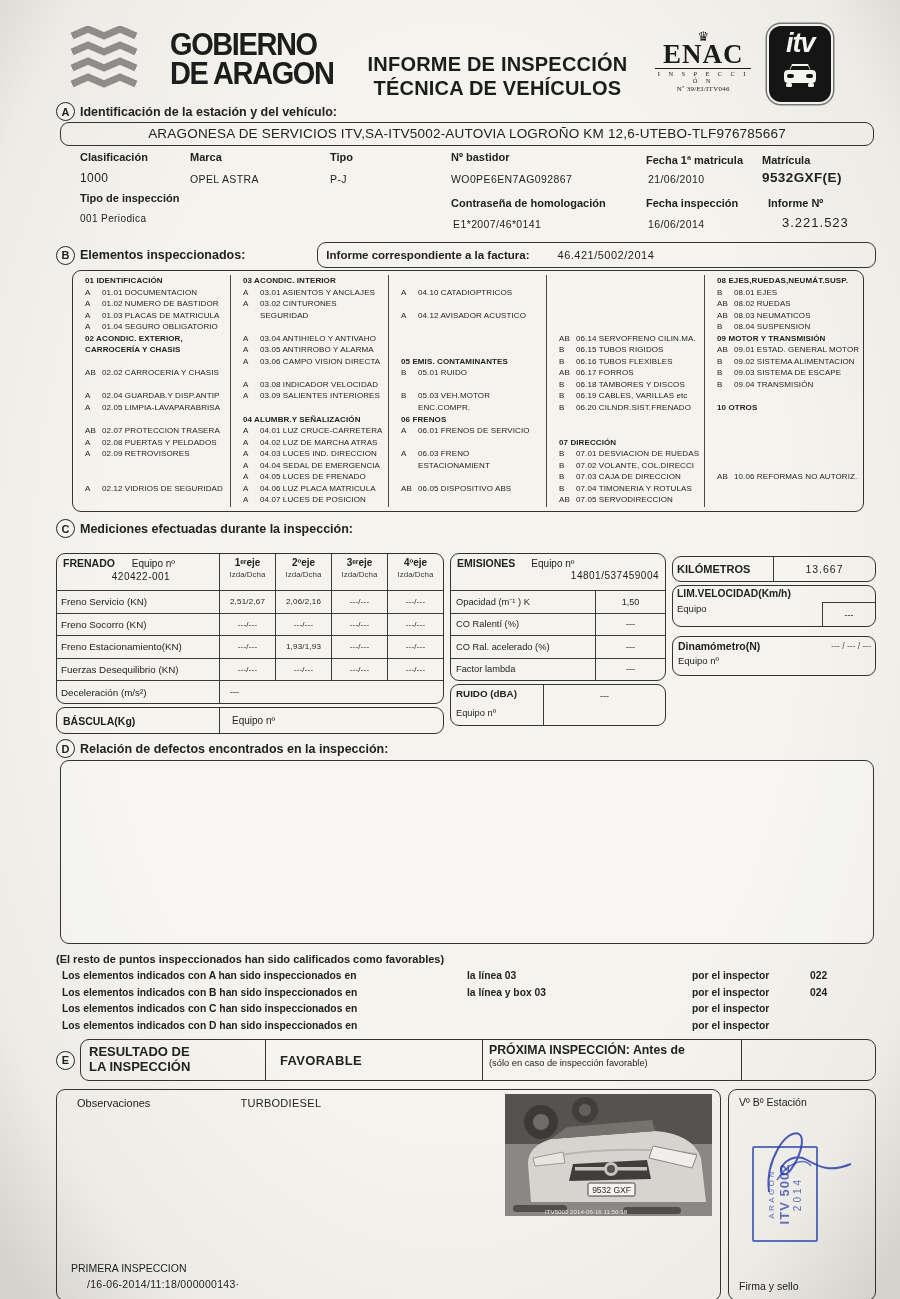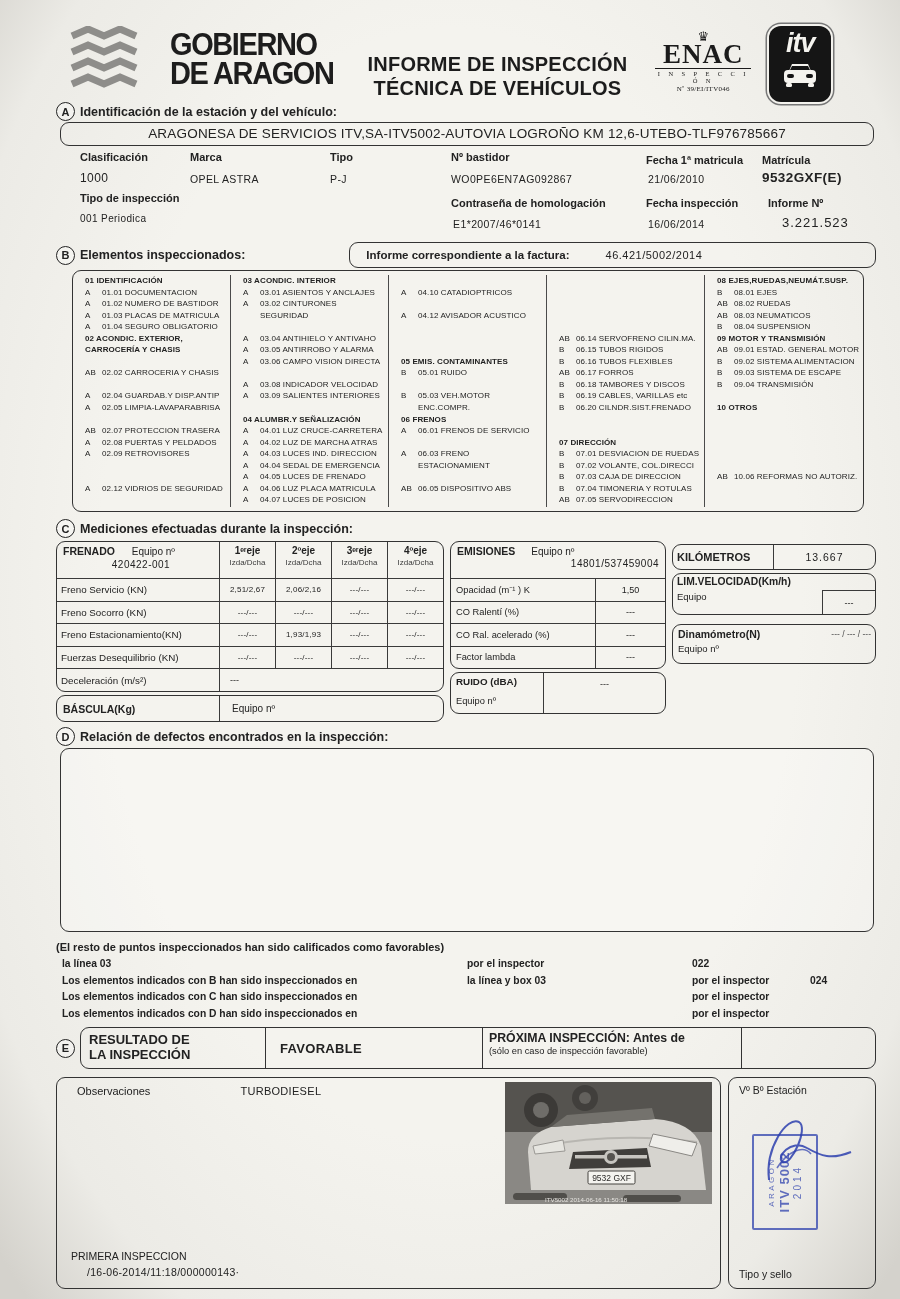--- a/index.html
+++ b/index.html
@@ -32,36 +32,36 @@
   .station .l1{font-size:13.5px;letter-spacing:.2px;}
   .station .l2{font-size:10px;margin-top:1px;}
 
   
   .veh{position:relative;height:92px;margin-top:3px;font-size:11px;}
   .veh .lab{position:absolute;font-weight:bold;font-size:11px;}
   .veh .val{position:absolute;font-size:10.5px;letter-spacing:.4px;}
 
   
   .b-row{display:flex;align-items:center;margin-top:1px;height:26px;}
-  .fact-box{margin-left:104px;flex:1;display:flex;align-items:center;padding:3px 16px;height:18px;gap:8px;}
+  .fact-box{margin-left:72px;flex:1;display:flex;align-items:center;padding:3px 8px;height:18px;}
   .fact-box .lab{font-weight:bold;font-size:11.5px;}
   .fact-box .val{font-size:11px;margin-left:28px;letter-spacing:.5px;}
 
   
   .el-grid{display:grid;grid-template-columns:repeat(5,1fr);margin:2px 12px 0 16px;height:232px;padding:4px 0;}
   .el-col{padding:0 3px 0 5px;border-right:1.2px solid #4a4a4a;overflow:hidden;margin-left:7px;}
   .el-col:last-child{border-right:none;}
   .el-item{display:flex;min-height:11.55px;line-height:11.55px;font-size:8px;letter-spacing:.1px;}
   .el-item .el-c{flex:none;width:17px;}
   .el-item .el-t{white-space:normal;}
   .el-item.k-h{font-weight:bold;}
   .el-item.k-s{min-height:11.55px;}
 
   
-  .med{display:flex;gap:6px;margin-top:3px;align-items:flex-start;}
+  .med{display:flex;gap:6px;margin-top:15px;align-items:flex-start;}
   .cellb{border-left:1.3px solid #3a3a3a;}
 
   .fr-wrap{width:388px;flex:none;}
   .fr-table{overflow:hidden;}
   .fr-head{display:grid;grid-template-columns:162px 1fr 1fr 1fr 1fr;border-bottom:1.3px solid #3a3a3a;height:36px;}
   .fr-head .t1{padding:3px 0 0 6px;font-size:10.5px;}
   .fr-head .t1 .eq{font-weight:normal;font-size:10px;margin-left:14px;}
   .fr-head .t1 .eqv{font-size:10px;text-align:center;margin-top:2px;letter-spacing:.5px;}
   .fr-head .eje{text-align:center;padding-top:3px;font-size:10px;font-weight:bold;}
   .fr-head .eje .sub{font-weight:normal;font-size:8px;margin-top:2px;color:#3c3c3c;}
@@ -754,20 +754,21 @@
     <span class="circ">D</span>
     <span class="sec-label">Relación de defectos encontrados en la inspección:</span>
   </div>
   <div class="rbox defects"></div>
 
   <div class="fav">
     <div class="note">(El resto de puntos inspeccionados han sido calificados como favorables)</div>
     <div>
 
         <div class="fav-row">
+          <span>Los elementos indicados con A han sido inspeccionados en</span>
           <span>la línea 03</span>
           <span>por el inspector</span>
           <span>022</span>
         </div>
 
         <div class="fav-row">
           <span>Los elementos indicados con B han sido inspeccionados en</span>
           <span>la línea y box 03</span>
           <span>por el inspector</span>
           <span>024</span>
@@ -843,18 +844,18 @@
         <div class="stamp">
           <div class="s1">ARAGON</div>
           <div class="s2">ITV 5002</div>
           <div class="s3">2014</div>
         </div>
         <svg class="sig" width="110" height="90" viewBox="0 0 110 90">
           <path d="M22,72 C18,40 40,8 52,14 C62,20 44,58 36,54 C28,50 44,30 60,40 C74,48 84,52 104,44" stroke="#2d3fae" stroke-width="2" fill="none" opacity="0.85"></path>
           <path d="M30,60 C40,44 56,36 64,46" stroke="#2d3fae" stroke-width="1.6" fill="none" opacity="0.7"></path>
         </svg>
       </div>
-      <div class="firma-lab">Tipo y sello</div>
+      <div class="firma-lab">Firma y sello</div>
     </div>
   </div>
 
 </div>
 </div>
 
 </body></html>

